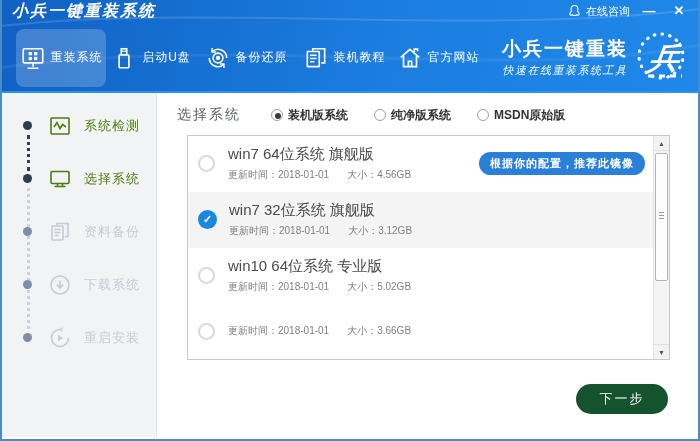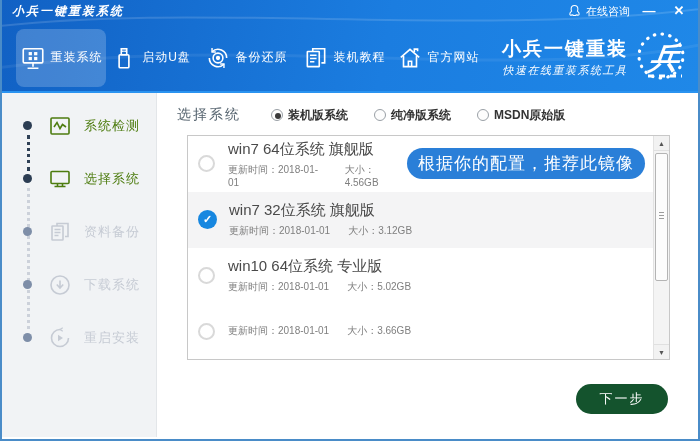--- a/index.html
+++ b/index.html
@@ -4,21 +4,21 @@
 <style>
   html,body{margin:0;padding:0;background:#888;}
   *{box-sizing:border-box;font-family:"Liberation Sans",sans-serif;}
   .window{position:relative;width:700px;height:441px;background:#fff;overflow:hidden;
           border-left:2px solid #4a8cc8;border-right:2px solid #4a8cc8;border-bottom:2px solid #4a8cc8;}
   
   .header{position:relative;height:93px;background:linear-gradient(100deg,#1161c4 0%,#1b7de0 55%,#1f88e8 100%);
           border-bottom:2px solid #2a93f0;color:#fff;overflow:hidden;}
   .swoosh{position:absolute;left:0;top:0;pointer-events:none;}
   .titlebar{position:relative;height:22px;display:flex;align-items:center;padding:0 8px 0 10px;z-index:2;}
-  .app-title{font-size:12px;font-weight:bold;font-style:italic;font-family:"DejaVu Serif",serif;letter-spacing:2px;}
+  .app-title{font-size:16px;font-weight:bold;font-style:italic;font-family:"DejaVu Serif",serif;letter-spacing:2px;}
   .tb-right{margin-left:auto;display:flex;align-items:center;gap:8px;}
   .online{display:flex;align-items:center;gap:4px;font-size:11px;cursor:pointer;}
   .tb-btn{width:22px;text-align:center;font-size:13px;line-height:18px;cursor:pointer;font-weight:bold;}
   .nav{position:relative;display:flex;align-items:center;height:71px;padding:0 6px 0 14px;z-index:2;}
   .nav-item{width:90px;height:58px;display:flex;flex-direction:row;align-items:center;justify-content:center;
             gap:5px;border-radius:8px;cursor:pointer;flex:none;}
   .nav-item .nlabel{font-size:12px;letter-spacing:1px;}
   .nav-item.active{background:rgba(255,255,255,.2);}
   .nav-item:nth-child(3){margin-left:5px;}
   .nav-item:nth-child(4){margin-left:8px;text-align:center;}
@@ -51,22 +51,22 @@
   .listbox{position:absolute;left:30px;top:42px;width:483px;height:225px;border:1px solid #c8c8c8;
            display:flex;flex-direction:column;background:#fff;}
   .sys-row{flex:1;display:flex;align-items:center;padding:0 24px 0 10px;cursor:pointer;}
   .sys-row.selected{background:#f4f4f5;}
   .sys-radio{width:17px;height:17px;border-radius:50%;border:2px solid #d9d9d9;background:#fff;flex:none;margin-right:13px;}
   .sys-check{width:19px;height:19px;border-radius:50%;background:#1787e0;color:#fff;font-size:11px;font-weight:bold;
              display:flex;align-items:center;justify-content:center;flex:none;margin-right:12px;}
   .sys-info{display:flex;flex-direction:column;gap:4px;}
   .sys-name{font-size:15px;color:#4a4a4a;}
   .sys-meta{font-size:10px;color:#7f7f7f;display:flex;gap:18px;}
-  .badge{margin-left:auto;background:#2a7fd8;color:#fff;font-size:17px;border-radius:999px;
-         padding:4px 11px;letter-spacing:1px;white-space:nowrap;}
+  .badge{margin-left:auto;background:#2a7fd8;color:#fff;font-size:11px;border-radius:999px;
+         padding:4px 11px;letter-spacing:1px;white-space:nowrap;font-weight:bold;}
   
   .scrollbar{position:absolute;top:0;right:0;bottom:0;width:16px;background:#f4f4f4;border-left:1px solid #e2e2e2;}
   .sb-btn{position:absolute;left:0;right:0;height:15px;background:#f2f2f2;color:#555;font-size:7px;
           display:flex;align-items:center;justify-content:center;cursor:pointer;}
   .sb-btn.up{top:0;border-bottom:1px solid #e0e0e0;}
   .sb-btn.down{bottom:0;border-top:1px solid #e0e0e0;}
   .sb-thumb{position:absolute;left:1px;right:1px;top:17px;height:128px;background:#fcfcfc;border:1px solid #b4b4b4;
             border-radius:2px;cursor:pointer;}
   .sb-thumb::after{content:"";position:absolute;left:3px;right:3px;top:58px;height:7px;
             background:repeating-linear-gradient(#9c9c9c 0 1px,transparent 1px 3px);}

